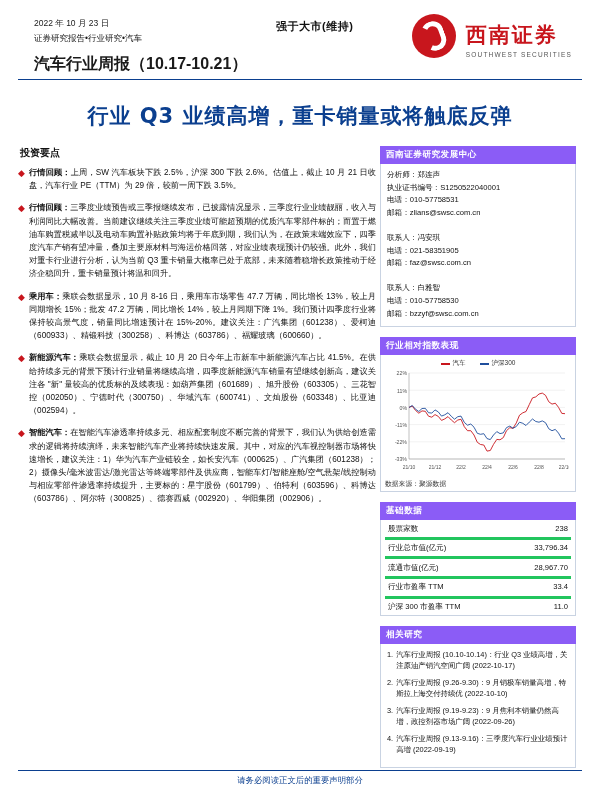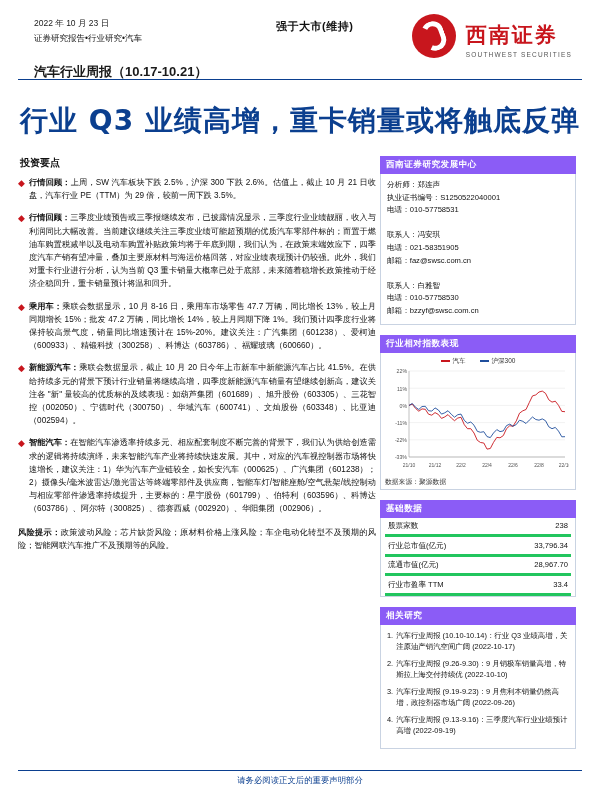--- a/index.html
+++ b/index.html
@@ -22,21 +22,21 @@
     height:62px;
     border-bottom:1.6px solid #0b3f8f;
     padding-bottom:3px;
   }
   .hdr-left{
     position:absolute;left:16px;top:2px;
     font-size:8.5px;line-height:15px;color:#1a1a1a;
   }
   .hdr-left .l1{font-size:8.5px;}
   .hdr-left .l2{font-size:8.5px;}
-  .hdr-left .l3{font-size:13px;font-weight:bold;margin-top:18px;text-align:right;}
+  .hdr-left .l3{font-size:16px;font-weight:bold;margin-top:10px;text-align:right;}
   .hdr-rating{
     position:absolute;left:258px;top:5px;
     font-size:11px;font-weight:bold;letter-spacing:.5px;
   }
   .logo{
     position:absolute;right:10px;top:0px;
     display:flex;align-items:flex-end;gap:10px;
   }
   .logo-mark{
     width:44px;height:44px;border-radius:50%;
@@ -53,21 +53,21 @@
   .logo-txt .cn{
     font-size:21px;font-weight:bold;color:#c8161d;letter-spacing:2px;
     font-family:"DejaVu Sans",sans-serif;
   }
   .logo-txt .en{
     font-size:6.5px;color:#555;letter-spacing:1.2px;margin-top:2px;
   }
   
   .doc-title{
     text-align:center;
-    font-size:28px;font-weight:bold;color:#0b3f8f;
+    font-size:21px;font-weight:bold;color:#0b3f8f;
     letter-spacing:1px;
     margin:22px 0 16px 0;
     font-family:"DejaVu Sans",sans-serif;
   }
   
   .cols{display:flex;gap:4px;}
   .col-left{width:358px;}
   .col-right{width:196px;}
   .sec-title{
     font-size:10px;font-weight:bold;color:#111;margin:0 0 6px 2px;
@@ -186,32 +186,30 @@
         </span>
       </div>
 
       <div class="bullet">
         <span class="dot">◆</span>
         <span class="txt">
           <b>智能汽车：</b><span>在智能汽车渗透率持续多元、相应配套制度不断完善的背景下，我们认为供给创造需求的逻辑将持续演绎，未来智能汽车产业将持续快速发展。其中，对应的汽车视控制器市场将快速增长，建议关注：1）华为汽车产业链较全，如长安汽车（000625）、广汽集团（601238）；2）摄像头/毫米波雷达/激光雷达等终端零部件及供应商，智能车灯/智能座舱/空气悬架/线控制动与相应零部件渗透率持续提升，主要标的：星宇股份（601799）、伯特利（603596）、科博达（603786）、阿尔特（300825）、德赛西威（002920）、华阳集团（002906）。</span>
         </span>
       </div>
 
-      <div class="risk">
-        <b>风险提示：</b><span>政策波动风险；芯片缺货风险；原材料价格上涨风险；车企电动化转型不及预期的风险；智能网联汽车推广不及预期等的风险。</span>
-      </div>
     </div>
 
     <div class="col-right">
 
       <div class="panel-head">西南证券研究发展中心</div>
       <div class="panel-body">
         <div class="row">分析师：郑连声</div>
         <div class="row">执业证书编号：S1250522040001</div>
         <div class="row">电话：010-57758531</div>
+        <div class="row">邮箱：zlians@swsc.com.cn</div>
         <div class="row">&nbsp;</div>
         <div class="row">联系人：冯安琪</div>
         <div class="row">电话：021-58351905</div>
         <div class="row">邮箱：faz@swsc.com.cn</div>
         <div class="row">&nbsp;</div>
         <div class="row">联系人：白雅智</div>
         <div class="row">电话：010-57758530</div>
         <div class="row">邮箱：bzzyf@swsc.com.cn</div>
       </div>
 
@@ -272,20 +270,24 @@
             <td class="v">33,796.34</td>
           </tr>
           <tr>
             <td>流通市值(亿元)</td>
             <td class="v">28,967.70</td>
           </tr>
           <tr>
             <td>行业市盈率 TTM</td>
             <td class="v">33.4</td>
           </tr>
+          <tr>
+            <td style="border-bottom:none">沪深 300 市盈率 TTM</td>
+            <td class="v" style="border-bottom:none">11.0</td>
+          </tr>
         </tbody>
           </table>
       </div>
 
       <div class="panel-gap"></div>
 
       <div class="panel-head">相关研究</div>
       <div class="panel-body">
         <div class="rr-item">
           <span class="n">1.</span>

